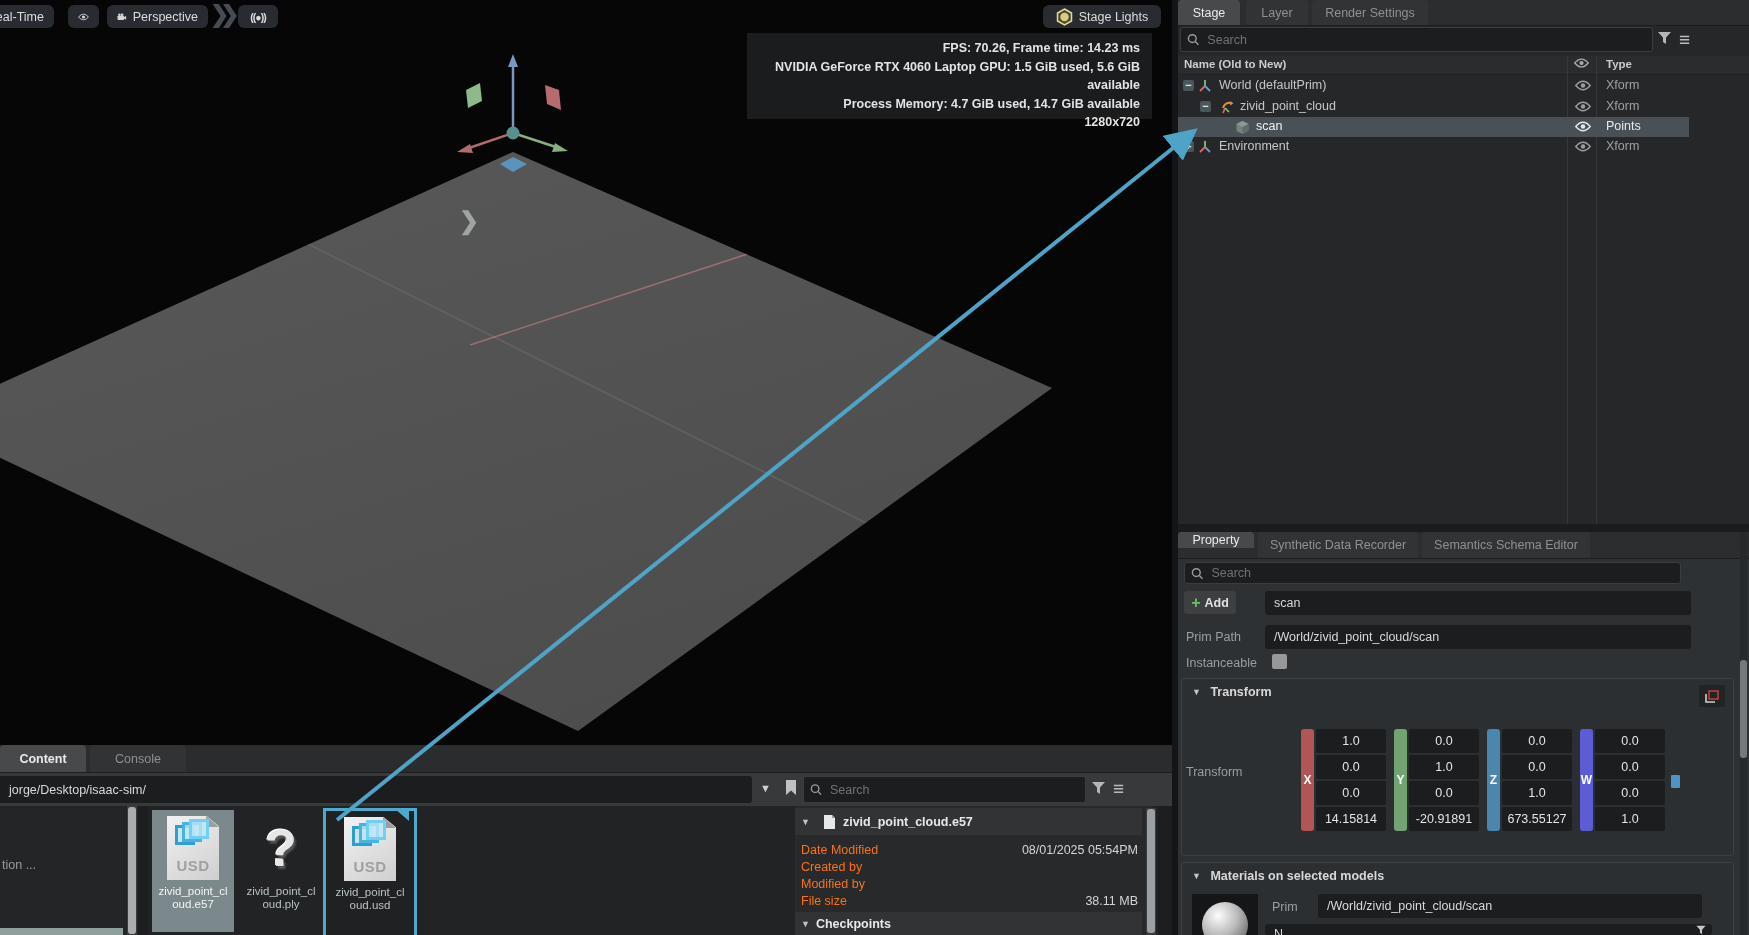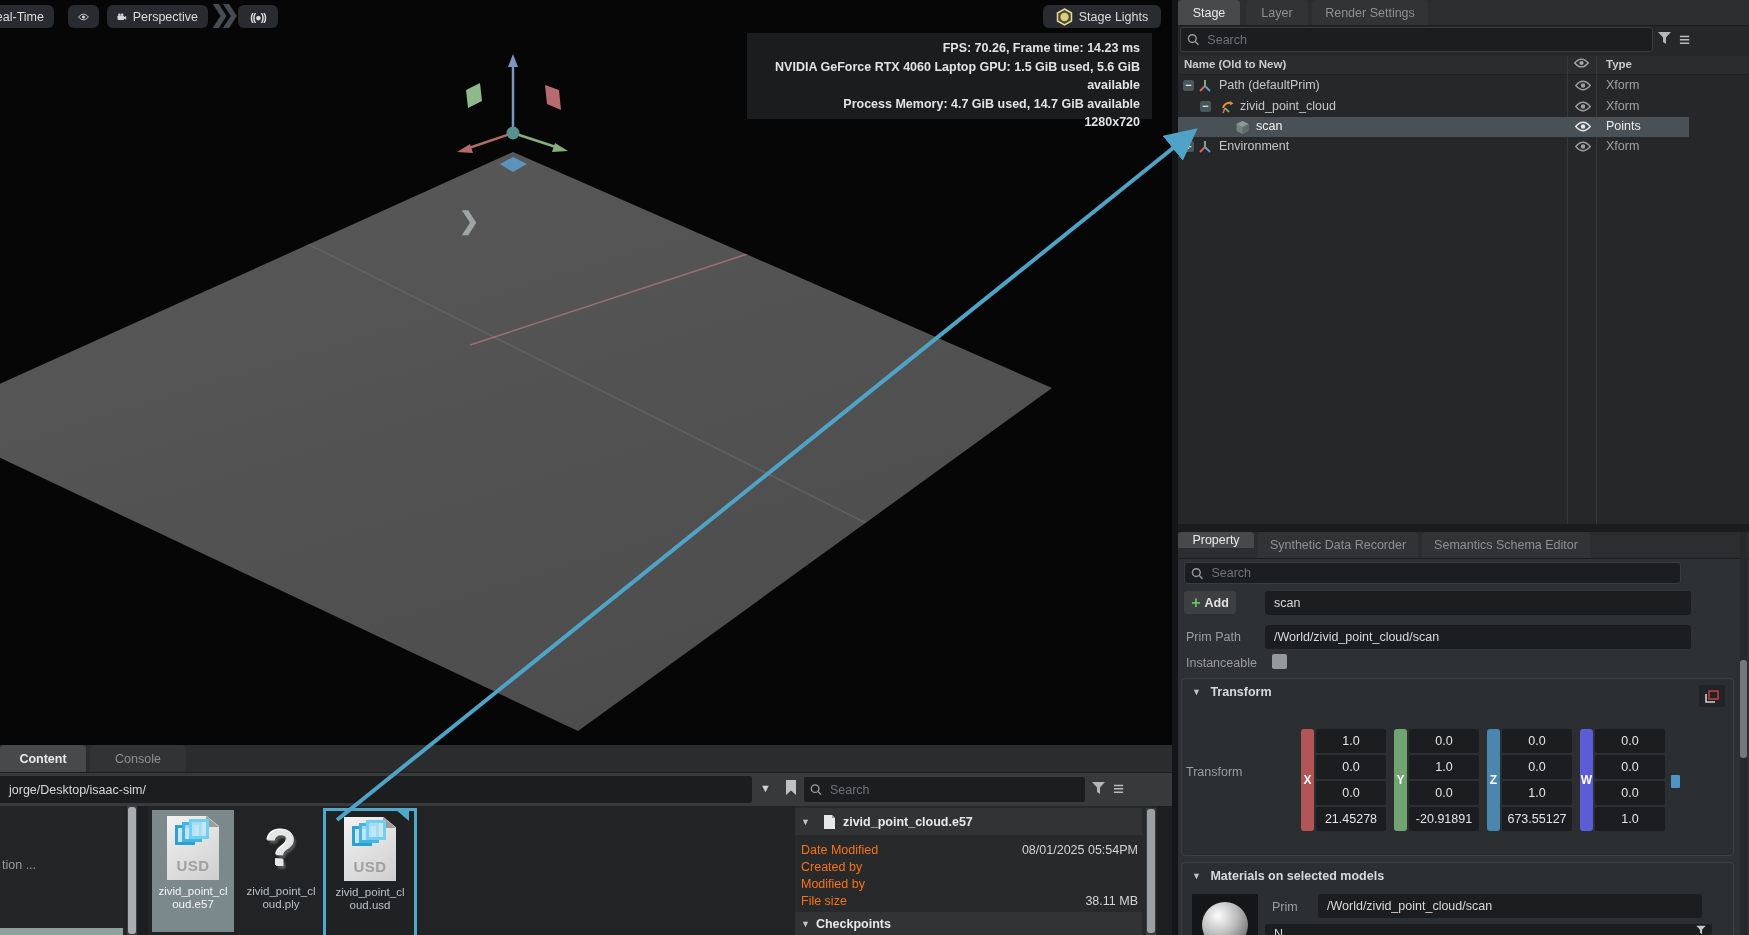--- a/index.html
+++ b/index.html
@@ -262,21 +262,21 @@
   <div id="col-div1" class="col-div"></div>
   <div id="col-div2" class="col-div"></div>
 
   <div id="row-world" class="tree-row">
     <span class="expander">−</span>
     <svg class="prim-ico" width="14" height="14" viewBox="0 0 14 14">
       <line x1="7" y1="7" x2="7" y2="1" stroke="#7cc47c" stroke-width="1.8"></line>
       <line x1="7" y1="7" x2="2" y2="12" stroke="#d46a6a" stroke-width="1.8"></line>
       <line x1="7" y1="7" x2="12" y2="12" stroke="#6a9ad4" stroke-width="1.8"></line>
     </svg>
-    <span class="row-name">Path (defaultPrim)</span>
+    <span class="row-name">World (defaultPrim)</span>
     <span class="row-eye">
       <svg width="16" height="11" viewBox="0 0 20 12">
           <path d="M1 6 Q10 -4.5 19 6 Q10 16.5 1 6 Z" fill="none" stroke="#9a9c9e" stroke-width="1.8"></path>
           <circle cx="10" cy="6" r="2.8" fill="#9a9c9e"></circle>
         </svg>
     </span>
     <span class="row-type">Xform</span>
   </div>
   <div id="row-zivid" class="tree-row">
     <span class="expander">−</span>
@@ -365,21 +365,21 @@
   </div>
   <div id="lbl-transform-row" class="prop-label">Transform</div>
   <div id="bar-x" class="axis-bar">X</div>
   <div id="bar-y" class="axis-bar">Y</div>
   <div id="bar-z" class="axis-bar">Z</div>
   <div id="bar-w" class="axis-bar">W</div>
 
   <div class="mcell" style="left:1316px;top:729px;">1.0</div>
   <div class="mcell" style="left:1316px;top:755px;">0.0</div>
   <div class="mcell" style="left:1316px;top:781px;">0.0</div>
-  <div class="mcell" style="left:1316px;top:807px;">21.45278</div>
+  <div class="mcell" style="left:1316px;top:807px;">14.15814</div>
   <div class="mcell" style="left:1409px;top:729px;">0.0</div>
   <div class="mcell" style="left:1409px;top:755px;">1.0</div>
   <div class="mcell" style="left:1409px;top:781px;">0.0</div>
   <div class="mcell" style="left:1409px;top:807px;">-20.91891</div>
   <div class="mcell" style="left:1502px;top:729px;">0.0</div>
   <div class="mcell" style="left:1502px;top:755px;">0.0</div>
   <div class="mcell" style="left:1502px;top:781px;">1.0</div>
   <div class="mcell" style="left:1502px;top:807px;">673.55127</div>
   <div class="mcell" style="left:1595px;top:729px;">0.0</div>
   <div class="mcell" style="left:1595px;top:755px;">0.0</div>

